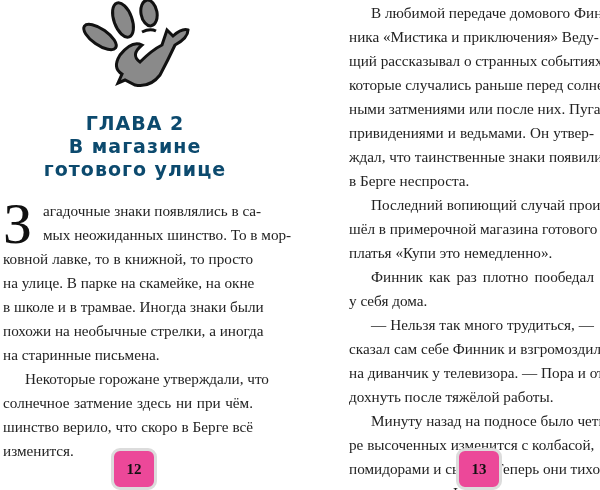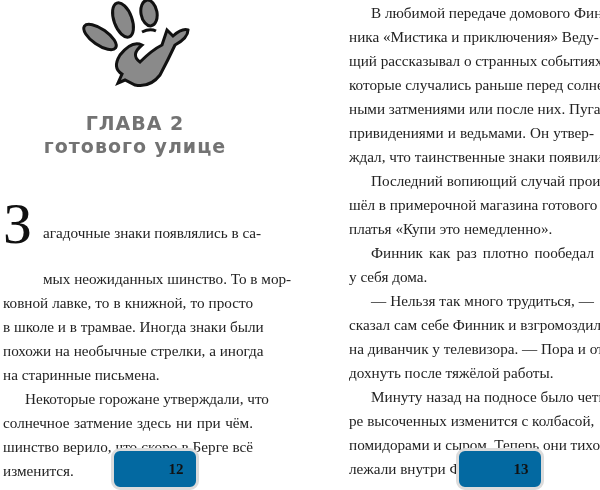--- a/index.html
+++ b/index.html
@@ -5,68 +5,70 @@
   html, body { margin: 0; padding: 0; background: #ffffff; }
   body { width: 600px; height: 490px; position: relative; overflow: hidden;
          font-family: "Liberation Serif", "DejaVu Serif", serif; color: #1a1a1a; }
   .page { position: absolute; top: 0; height: 490px; }
   .page-left { left: 0; width: 300px; }
   .page-right { left: 300px; width: 300px; }
 
   .illustration { position: absolute; left: 70px; top: 0; width: 130px; height: 92px; }
 
   .chapter-title { position: absolute; left: 0; width: 270px; top: 112px; text-align: center;
-                   font-family: "DejaVu Sans", sans-serif; font-weight: bold; color: #737373; }
+                   font-family: "DejaVu Sans", sans-serif; font-weight: bold; color: #0c4a6e; }
   .chapter-title div { font-size: 19px; line-height: 23px; letter-spacing: 1px; }
 
   .body-text { position: absolute; font-size: 15.2px; line-height: 24px; text-align: justify;
                color: #222; }
   .line { display: block; text-align: justify; text-align-last: justify; white-space: nowrap; height: 24px; }
   .line.last { text-align-last: left; }
   .line.indent { padding-left: 22px; }
-  .line.dropcap-line { padding-left: 40px; margin-top: 22px; }
+  .line.dropcap-line { padding-left: 40px; }
 
   .left-text { left: 3px; top: 199px; width: 250px; }
   .page-right .body-text { left: 49px; width: 245px; top: 1px; }
 
   .dropcap { position: absolute; left: 3px; top: 198px; font-size: 58px; line-height: 52px;
              font-family: "Liberation Serif", serif; color: #111; }
 
   .page-number-box { position: absolute; width: 40px; height: 36px; border: 3px solid #dcdcdc;
                      border-radius: 9px; display: flex; align-items: center; justify-content: center;
                      font-family: "Liberation Serif", serif; font-weight: bold; font-size: 15px; color: #111;
-                     background: #0369a1; padding-left: 42px; }
+                     background: #ec4899; }
   .pn-left { left: 111px; top: 448px; }
   .pn-right { left: 156px; top: 448px; }
 </style>
 </head>
 <body>
 
 <div class="page page-left">
   <svg class="illustration" viewBox="0 0 130 92">
     <g stroke="#111" stroke-width="3" fill="#8a8a8a">
       <ellipse cx="30" cy="37" rx="8" ry="19" transform="rotate(-55 30 37)"></ellipse>
       <ellipse cx="53" cy="20" rx="9" ry="18" transform="rotate(-20 53 20)"></ellipse>
       <ellipse cx="79" cy="13" rx="8" ry="13" transform="rotate(-10 79 13)"></ellipse>
       <path d="M72 32 Q80 28 86 31" fill="none"></path>
       <path d="M50 55 Q62 40 72 45 Q60 55 70 62 Q82 50 92 45 L97 30 L103 36 Q112 28 118 30 Q118 38 105 45 Q98 60 90 75 Q80 88 65 85 L55 80 L48 83 L52 74 Q42 68 50 55 Z"></path>
     </g>
   </svg>
 
   <div class="chapter-title">
     <div>ГЛАВА 2</div>
+    <div>В магазине</div>
     <div>готового улице</div>
   </div>
 
   <div class="dropcap">З</div>
 
   <div class="body-text left-text">
     <span class="line dropcap-line">агадочные знаки появлялись в са-</span>
     <span class="line dropcap-line">мых неожиданных шинство. То в мор-</span>
     <span class="line">ковной лавке, то в книжной, то просто</span>
+    <span class="line">на улице. В парке на скамейке, на окне</span>
     <span class="line">в школе и в трамвае. Иногда знаки были</span>
     <span class="line">похожи на необычные стрелки, а иногда</span>
     <span class="line last">на старинные письмена.</span>
     <span class="line indent">Некоторые горожане утверждали, что</span>
     <span class="line">солнечное затмение здесь ни при чём.</span>
     <span class="line">шинство верило, что скоро в Берге всё</span>
     <span class="line last">изменится.</span>
   </div>
 
   <div class="page-number-box pn-left">12</div>
@@ -74,20 +76,21 @@
 
 <div class="page page-right">
   <div class="body-text">
     <span class="line indent">В любимой передаче домового Фин-</span>
     <span class="line">ника «Мистика и приключения» Веду-</span>
     <span class="line">щий рассказывал о странных событиях,</span>
     <span class="line">которые случались раньше перед солнеч-</span>
     <span class="line">ными затмениями или после них. Пугал</span>
     <span class="line">привидениями и ведьмами. Он утвер-</span>
     <span class="line">ждал, что таинственные знаки появились</span>
+    <span class="line last">в Берге неспроста.</span>
     <span class="line indent">Последний вопиющий случай произо-</span>
     <span class="line">шёл в примерочной магазина готового</span>
     <span class="line last">платья «Купи это немедленно».</span>
     <span class="line indent">Финник как раз плотно пообедал</span>
     <span class="line last">у себя дома.</span>
     <span class="line indent">— Нельзя так много трудиться, —</span>
     <span class="line">сказал сам себе Финник и взгромоздился</span>
     <span class="line">на диванчик у телевизора. — Пора и от-</span>
     <span class="line last">дохнуть после тяжёлой работы.</span>
     <span class="line indent">Минуту назад на подносе было четы-</span>

